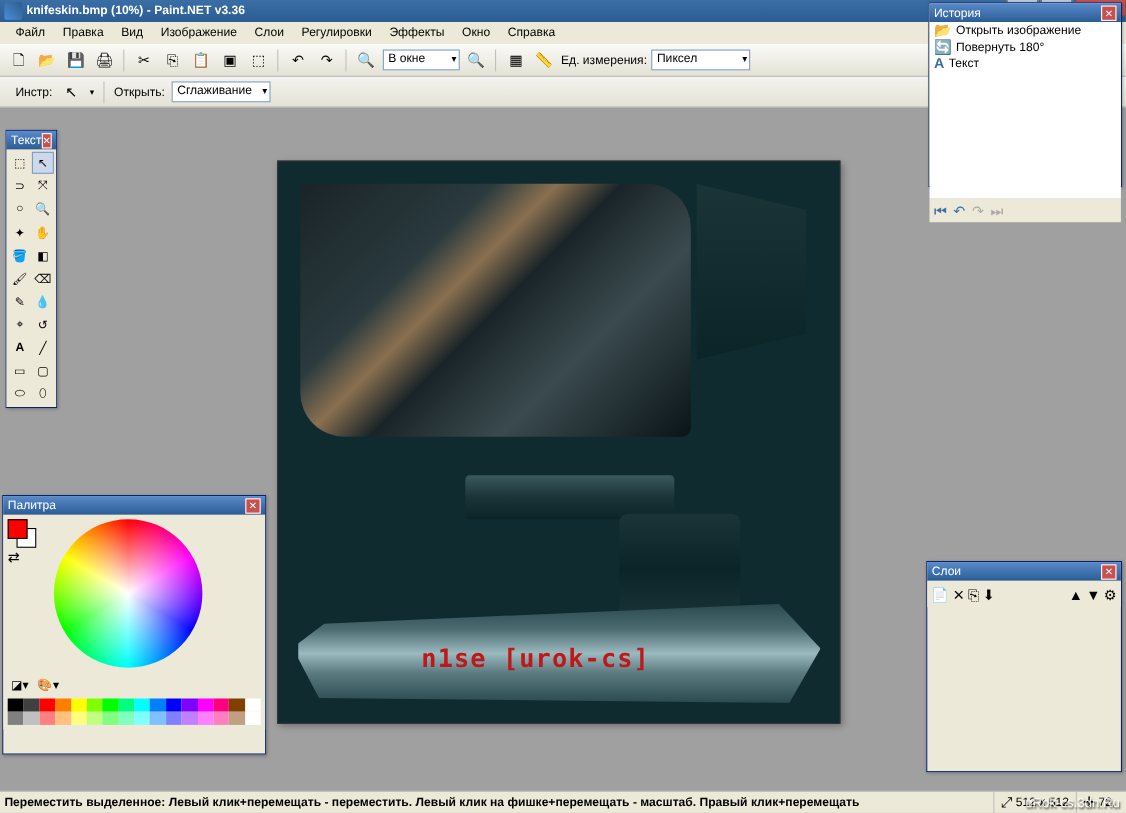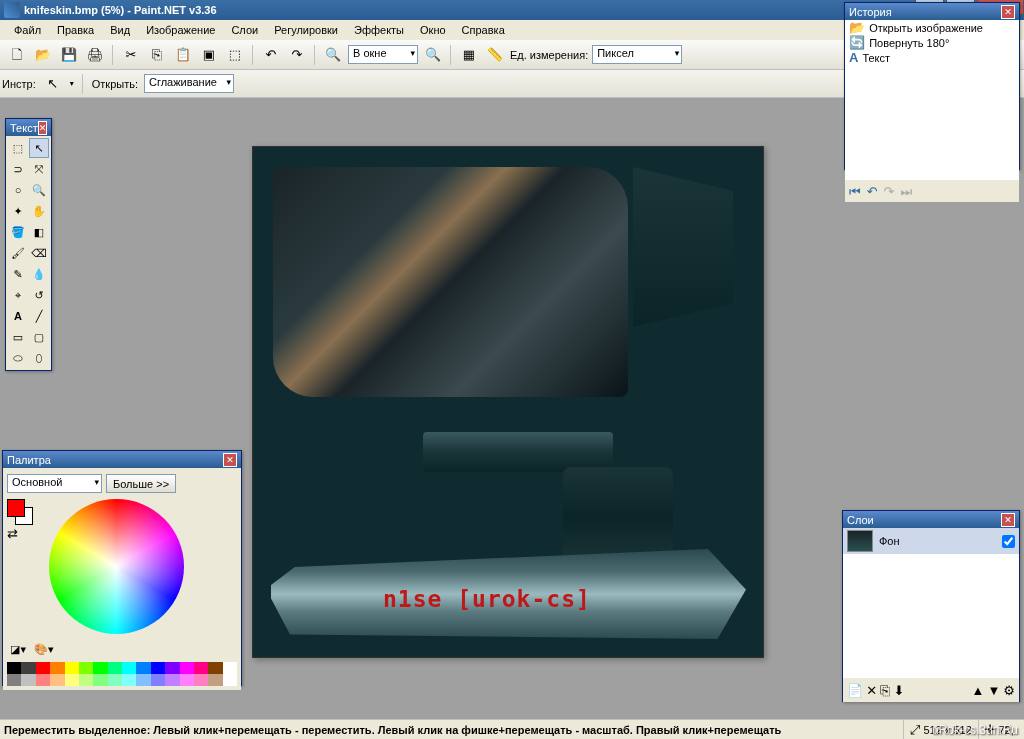--- a/index.html
+++ b/index.html
@@ -9,21 +9,21 @@
 .win-controls{position:absolute;top:-2px;right:0;display:flex;gap:2px;}
 .win-btn{width:29px;height:17px;display:flex;align-items:center;justify-content:center;color:#fff;font-size:10px;border:1px solid #555;}
 .win-min{background:#b8ccde;} .win-max{background:#b8ccde;} .win-close{background:#c75050;width:47px;}
 .menubar{position:absolute;top:20px;left:0;right:0;height:20px;background:#ece9d8;display:flex;align-items:center;padding:0 6px;gap:0;}
 .menu-item{padding:2px 8px;cursor:default;}
 .toolbar1{position:absolute;top:40px;left:0;right:0;height:30px;background:linear-gradient(#fafaf8,#e4e2d5);display:flex;align-items:center;padding:0 6px;gap:4px;border-bottom:1px solid #c0c0c0;}
 .tbtn{width:22px;height:22px;display:flex;align-items:center;justify-content:center;border:1px solid transparent;border-radius:3px;}
 .sep{width:2px;height:20px;border-left:1px solid #c0c0c0;margin:0 2px;}
 .combo{border:1px solid #7f9db9;background:#fff;height:19px;padding:1px 16px 1px 4px;position:relative;min-width:70px;}
 .combo::after{content:"▾";position:absolute;right:2px;top:2px;font-size:9px;}
-.toolbar2{position:absolute;top:70px;left:0;right:0;height:28px;background:linear-gradient(#f4f3ee,#e4e2d5);display:flex;align-items:center;padding:0 2px;gap:6px;border-bottom:1px solid #c0c0c0;}
+.toolbar2{position:absolute;top:70px;left:0;right:0;height:28px;background:linear-gradient(#f4f3ee,#e4e2d5);display:flex;align-items:center;padding:0 14px;gap:6px;border-bottom:1px solid #c0c0c0;text-align:right;}
 .canvas-area{position:absolute;top:98px;left:0;right:0;bottom:20px;background:#a0a0a0;}
 .canvas{position:absolute;top:48px;left:252px;width:512px;height:512px;background:#0f2b2f;border:1px solid #333;box-shadow:2px 2px 6px rgba(0,0,0,.3);}
 .knife-handle{position:absolute;top:20px;left:20px;width:355px;height:230px;background:linear-gradient(135deg,#1a2428,#2a3a3e 30%,#8a7050 40%,#1a2428 50%,#3a4a4e 70%,#0a1418);border-radius:8px 40px 8px 40px;}
 .knife-grip{position:absolute;top:20px;right:30px;width:100px;height:160px;background:linear-gradient(#1a3438,#0a2428);clip-path:polygon(0 0,100% 15%,100% 85%,0 100%);}
 .knife-mid{position:absolute;top:285px;left:170px;width:190px;height:40px;background:linear-gradient(#3a5a5e,#1a3438,#0a2428);border-radius:4px;}
 .knife-wrap{position:absolute;top:320px;right:90px;width:110px;height:100px;background:linear-gradient(#1a3438,#0a2428,#1a3438);border-radius:8px;}
 .blade{position:absolute;bottom:18px;left:18px;width:475px;height:90px;background:linear-gradient(180deg,#2a4a50 0%,#4a6a70 25%,#9ababf 50%,#5a7a80 70%,#2a4a50 100%);clip-path:polygon(0 40%,5% 20%,92% 0,100% 45%,94% 100%,4% 95%,0 55%);}
 .blade-text{position:absolute;bottom:45px;left:130px;color:#c01818;font-family:monospace;font-size:23px;font-weight:bold;letter-spacing:1px;}
 .statusbar{position:absolute;bottom:0;left:0;right:0;height:20px;background:#ece9d8;border-top:1px solid #c0c0c0;display:flex;align-items:center;padding:0 4px;font-size:10px;}
 .status-hint{flex:1;font-weight:bold;}
@@ -59,21 +59,21 @@
 .layer-thumb{width:26px;height:22px;background:linear-gradient(#1a2428,#2a5050);border:1px solid #888;}
 .layer-check{margin-left:auto;}
 .layers-footer{height:24px;background:#ece9d8;display:flex;align-items:center;gap:4px;padding:0 4px;justify-content:space-between;}
 .ic{font-family:Arial;font-size:13px;line-height:1;}
 </style>
 </head>
 <body>
 
 <div class="titlebar">
   <div class="app-icon"></div>
-  <span>knifeskin.bmp (5%) - Paint.NET v3.36</span>
+  <span>knifeskin.bmp (10%) - Paint.NET v3.36</span>
   <div class="win-controls">
     <div class="win-btn win-min">─</div>
     <div class="win-btn win-max">□</div>
     <div class="win-btn win-close">✕</div>
   </div>
 </div>
 
 <div class="menubar" id="menubar">
     <div class="menu-item">Файл</div>
     <div class="menu-item">Правка</div>
@@ -195,24 +195,20 @@
     <div class="tool-btn">⬯</div>
   </div>
 </div>
 
 <div class="panel palette-panel">
   <div class="panel-title">
     <span>Палитра</span>
     <div class="panel-close">✕</div>
   </div>
   <div class="palette-body">
-    <div class="palette-top">
-      <div class="combo" style="min-width:95px;">Основной</div>
-      <button class="pal-btn">Больше &gt;&gt;</button>
-    </div>
     <div style="display:flex;align-items:flex-start;">
       <div class="swatches">
         <div class="swatch-pair">
           <div class="swatch-bg"></div>
           <div class="swatch-fg"></div>
         </div>
         <div class="ic">⇄</div>
       </div>
       <div class="color-wheel"></div>
     </div>
@@ -282,27 +278,20 @@
     <span class="ic" style="color:#aaa;">↷</span>
     <span class="ic" style="color:#aaa;">⏭</span>
   </div>
 </div>
 
 <div class="panel layers-panel">
   <div class="panel-title">
     <span>Слои</span>
     <div class="panel-close">✕</div>
   </div>
-  <div class="layers-body">
-    <div class="layer-row">
-      <div class="layer-thumb"></div>
-      <span>Фон</span>
-      <input type="checkbox" checked="" class="layer-check" style="">
-    </div>
-  </div>
   <div class="layers-footer">
     <div style="display:flex;gap:3px;">
       <span class="ic">📄</span>
       <span class="ic">✕</span>
       <span class="ic">⎘</span>
       <span class="ic">⬇</span>
     </div>
     <div style="display:flex;gap:3px;">
       <span class="ic">▲</span>
       <span class="ic">▼</span>

